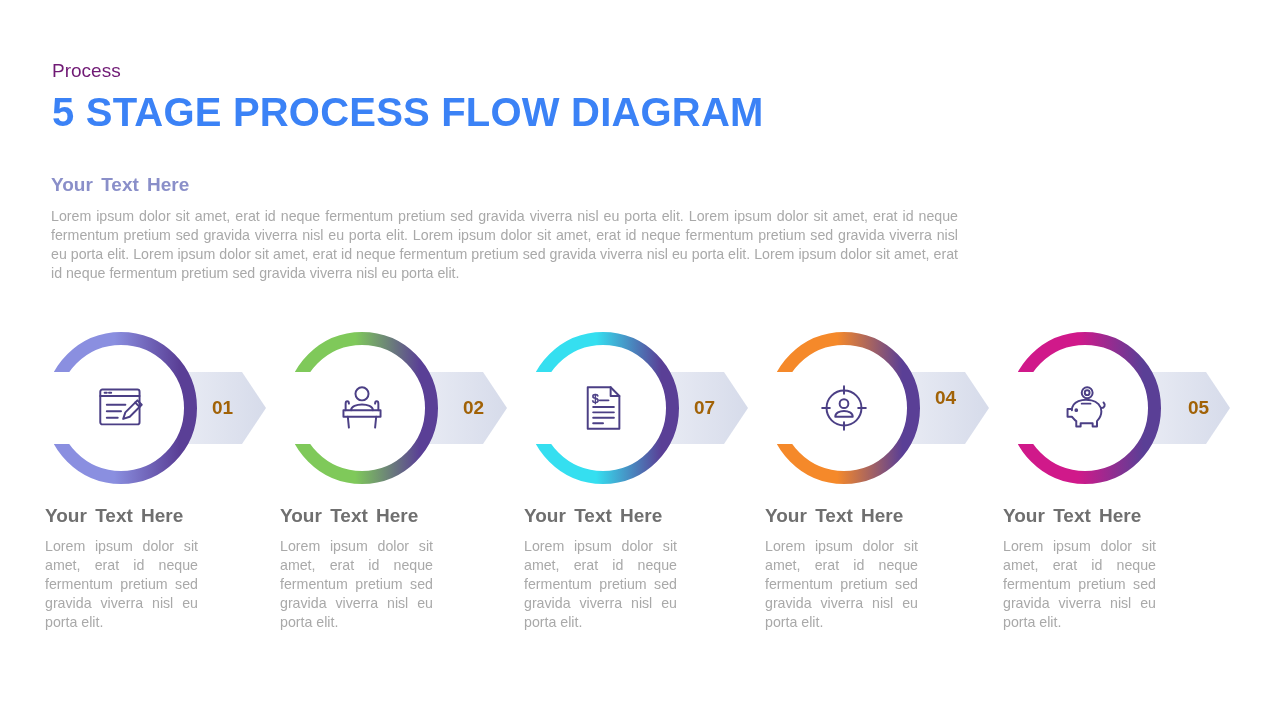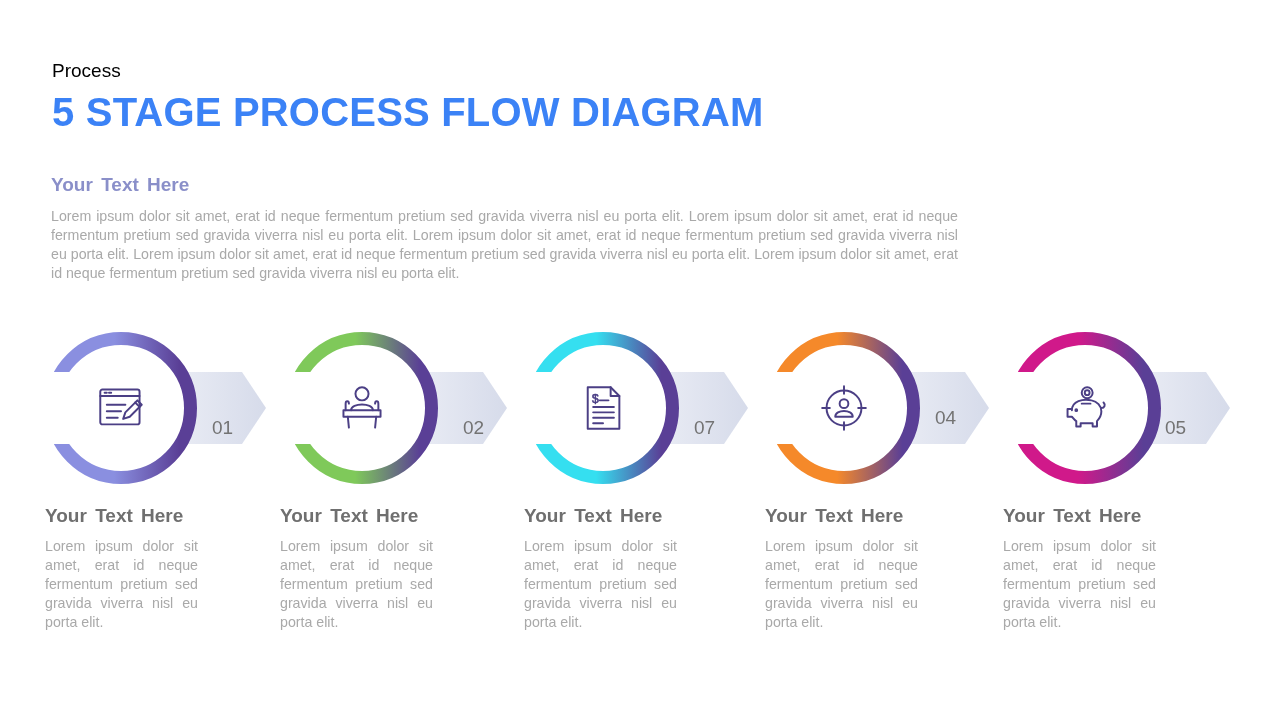--- a/index.html
+++ b/index.html
@@ -1,27 +1,27 @@
 <!DOCTYPE html>
 <html><head>
 <meta charset="utf-8">
 <style>
   * { margin: 0; padding: 0; box-sizing: border-box; }
   html, body { width: 1280px; height: 720px; background: #ffffff; overflow: hidden; }
   body { position: relative; font-family: "Liberation Sans", "DejaVu Sans", sans-serif; }
 
-  .kicker { position: absolute; left: 52px; top: 60px; font-size: 19px; color: #000000; }
+  .kicker { position: absolute; left: 52px; top: 60px; font-size: 19px; color: #701a75; }
   .title { position: absolute; left: 52px; top: 90px; font-size: 40px; font-weight: bold; color: #3b82f6; letter-spacing: 0.2px; white-space: nowrap; }
   .subhead { position: absolute; left: 51px; top: 174px; font-size: 19px; font-weight: bold; color: #8a8fc9; word-spacing: 3px; }
   .intro { position: absolute; left: 51px; top: 207px; width: 907px; font-size: 14.2px; line-height: 19px; color: #a9a9a9; text-align: justify; }
 
   .stage { position: absolute; top: 330px; width: 240px; height: 160px; }
   .stage svg.ring { position: absolute; left: 0; top: 0; overflow: visible; }
   .arrow { position: absolute; }
-  .num { position: absolute; font-size: 19px; font-weight: normal; color: #737373; margin-top: 20px; }
+  .num { position: absolute; font-size: 19px; font-weight: bold; color: #a16207; }
   .icon { position: absolute; }
 
   .card { position: absolute; top: 505px; width: 153px; }
   .card-title { font-size: 19px; font-weight: bold; color: #6f6f6f; white-space: nowrap; word-spacing: 3px; }
   .card-text { margin-top: 10px; font-size: 14.2px; line-height: 19px; color: #a9a9a9; text-align: justify; text-align-last: left; }
 </style>
 </head>
 <body>
 
 <div class="kicker">Process</div>
@@ -208,21 +208,21 @@
         <circle cx="76" cy="76" r="69.5" fill="none" stroke="url(#rg4)" stroke-width="13" clip-path="url(#cp4)"></circle>
       </svg>
       <svg class="icon" viewBox="0 0 44 44" width="48" height="48" fill="none" stroke="#4b3f85" stroke-width="1.8" stroke-linecap="round" stroke-linejoin="round" style="color: rgb(75, 63, 133); left: 52px; top: 52px;">
         <circle cx="24" cy="8" r="5"></circle>
         <circle cx="24" cy="8" r="2.2"></circle>
         <path d="M10 24 C10 16 20 13 28 15 C33 16 37 20 37 25 C37 30 34 33 33 34 L33 39 L29 39 L29 36 L18 36 L18 39 L14 39 L14 34 C12 33 11 31 10 30 L6 30 L6 23 L10 23 Z"></path>
         <path d="M19 18 L27 18"></path>
         <circle cx="14" cy="24" r="0.8"></circle>
         <path d="M37 22 C40 22 41 19 39 17"></path>
       </svg>
-      <div class="num" style="left: 156px; top: 65px;">05</div>
+      <div class="num" style="left: 179px; top: 65px;">05</div>
     </div>
   </div>
 
 <div class="card" style="left:45px">
   <div class="card-title">Your  Text Here</div>
   <div class="card-text">Lorem ipsum dolor sit amet, erat id neque fermentum pretium sed gravida viverra nisl eu porta elit.</div>
 </div>
 <div class="card" style="left:280px">
   <div class="card-title">Your  Text Here</div>
   <div class="card-text">Lorem ipsum dolor sit amet, erat id neque fermentum pretium sed gravida viverra nisl eu porta elit.</div>

